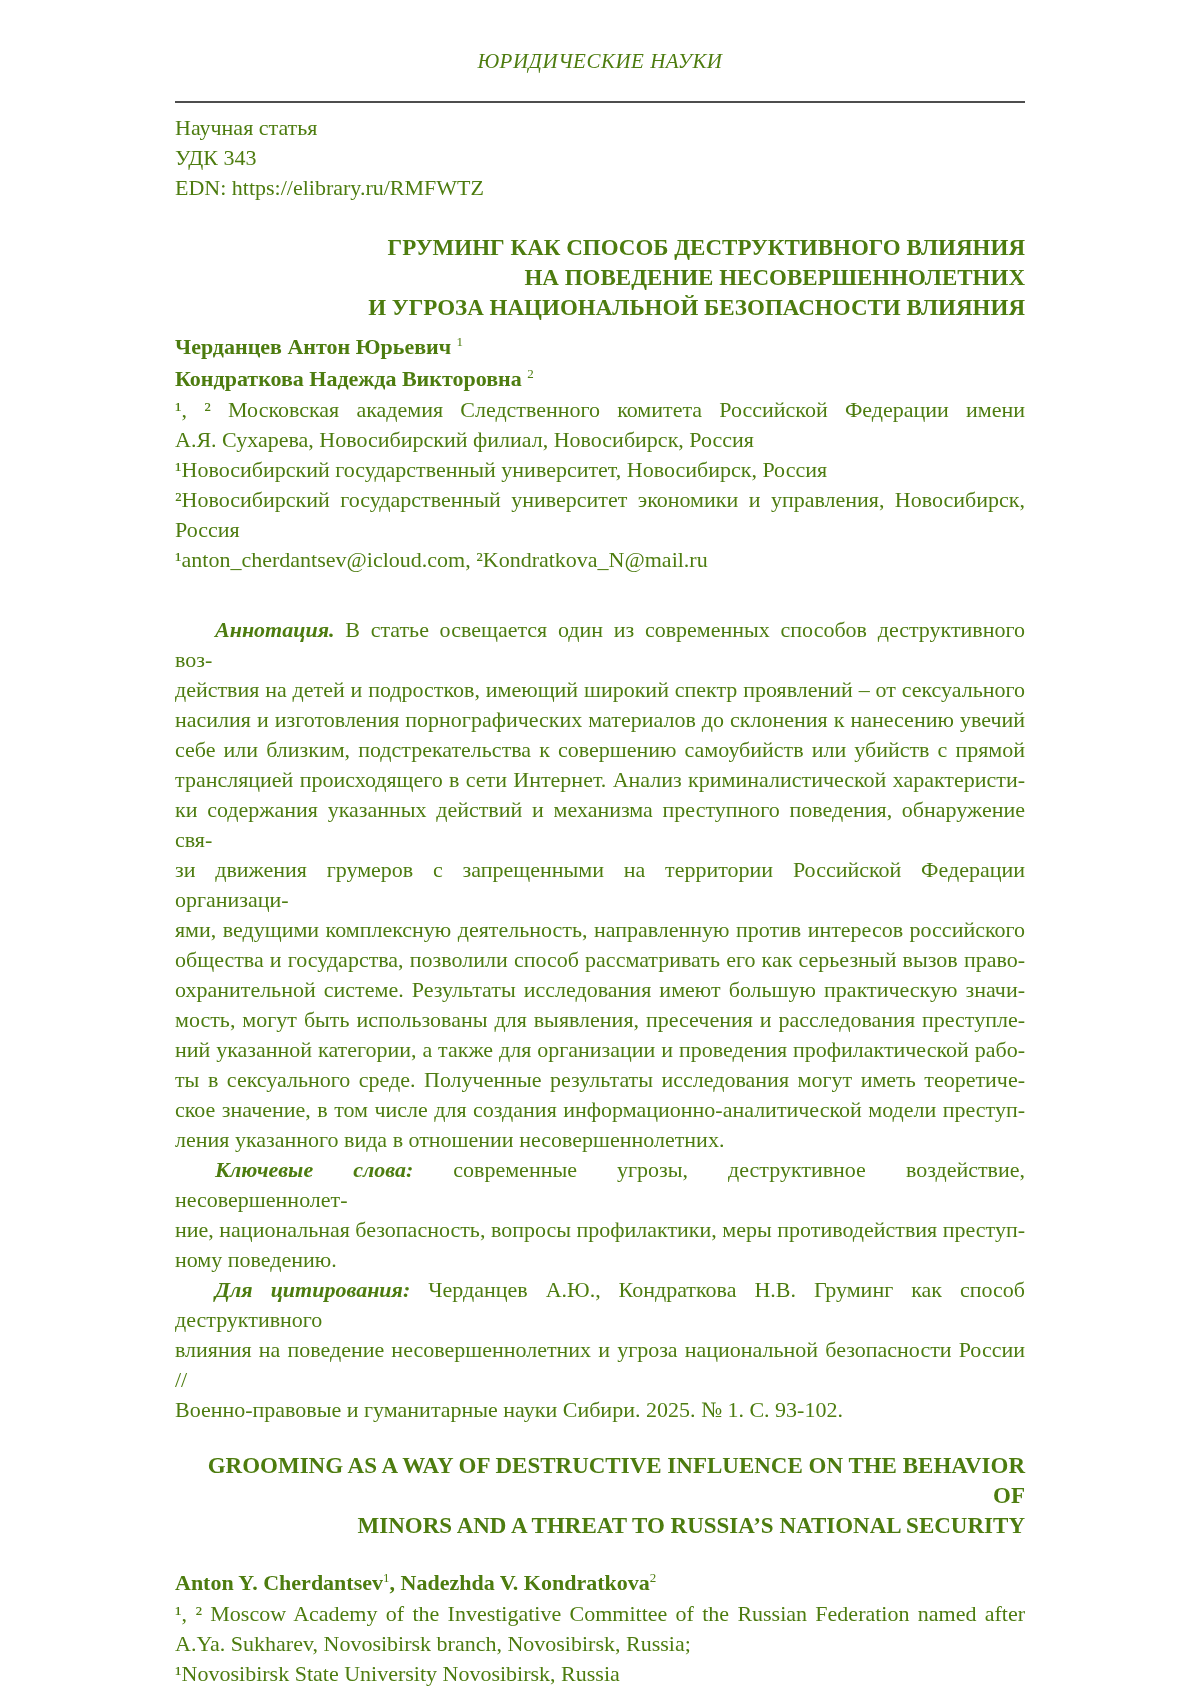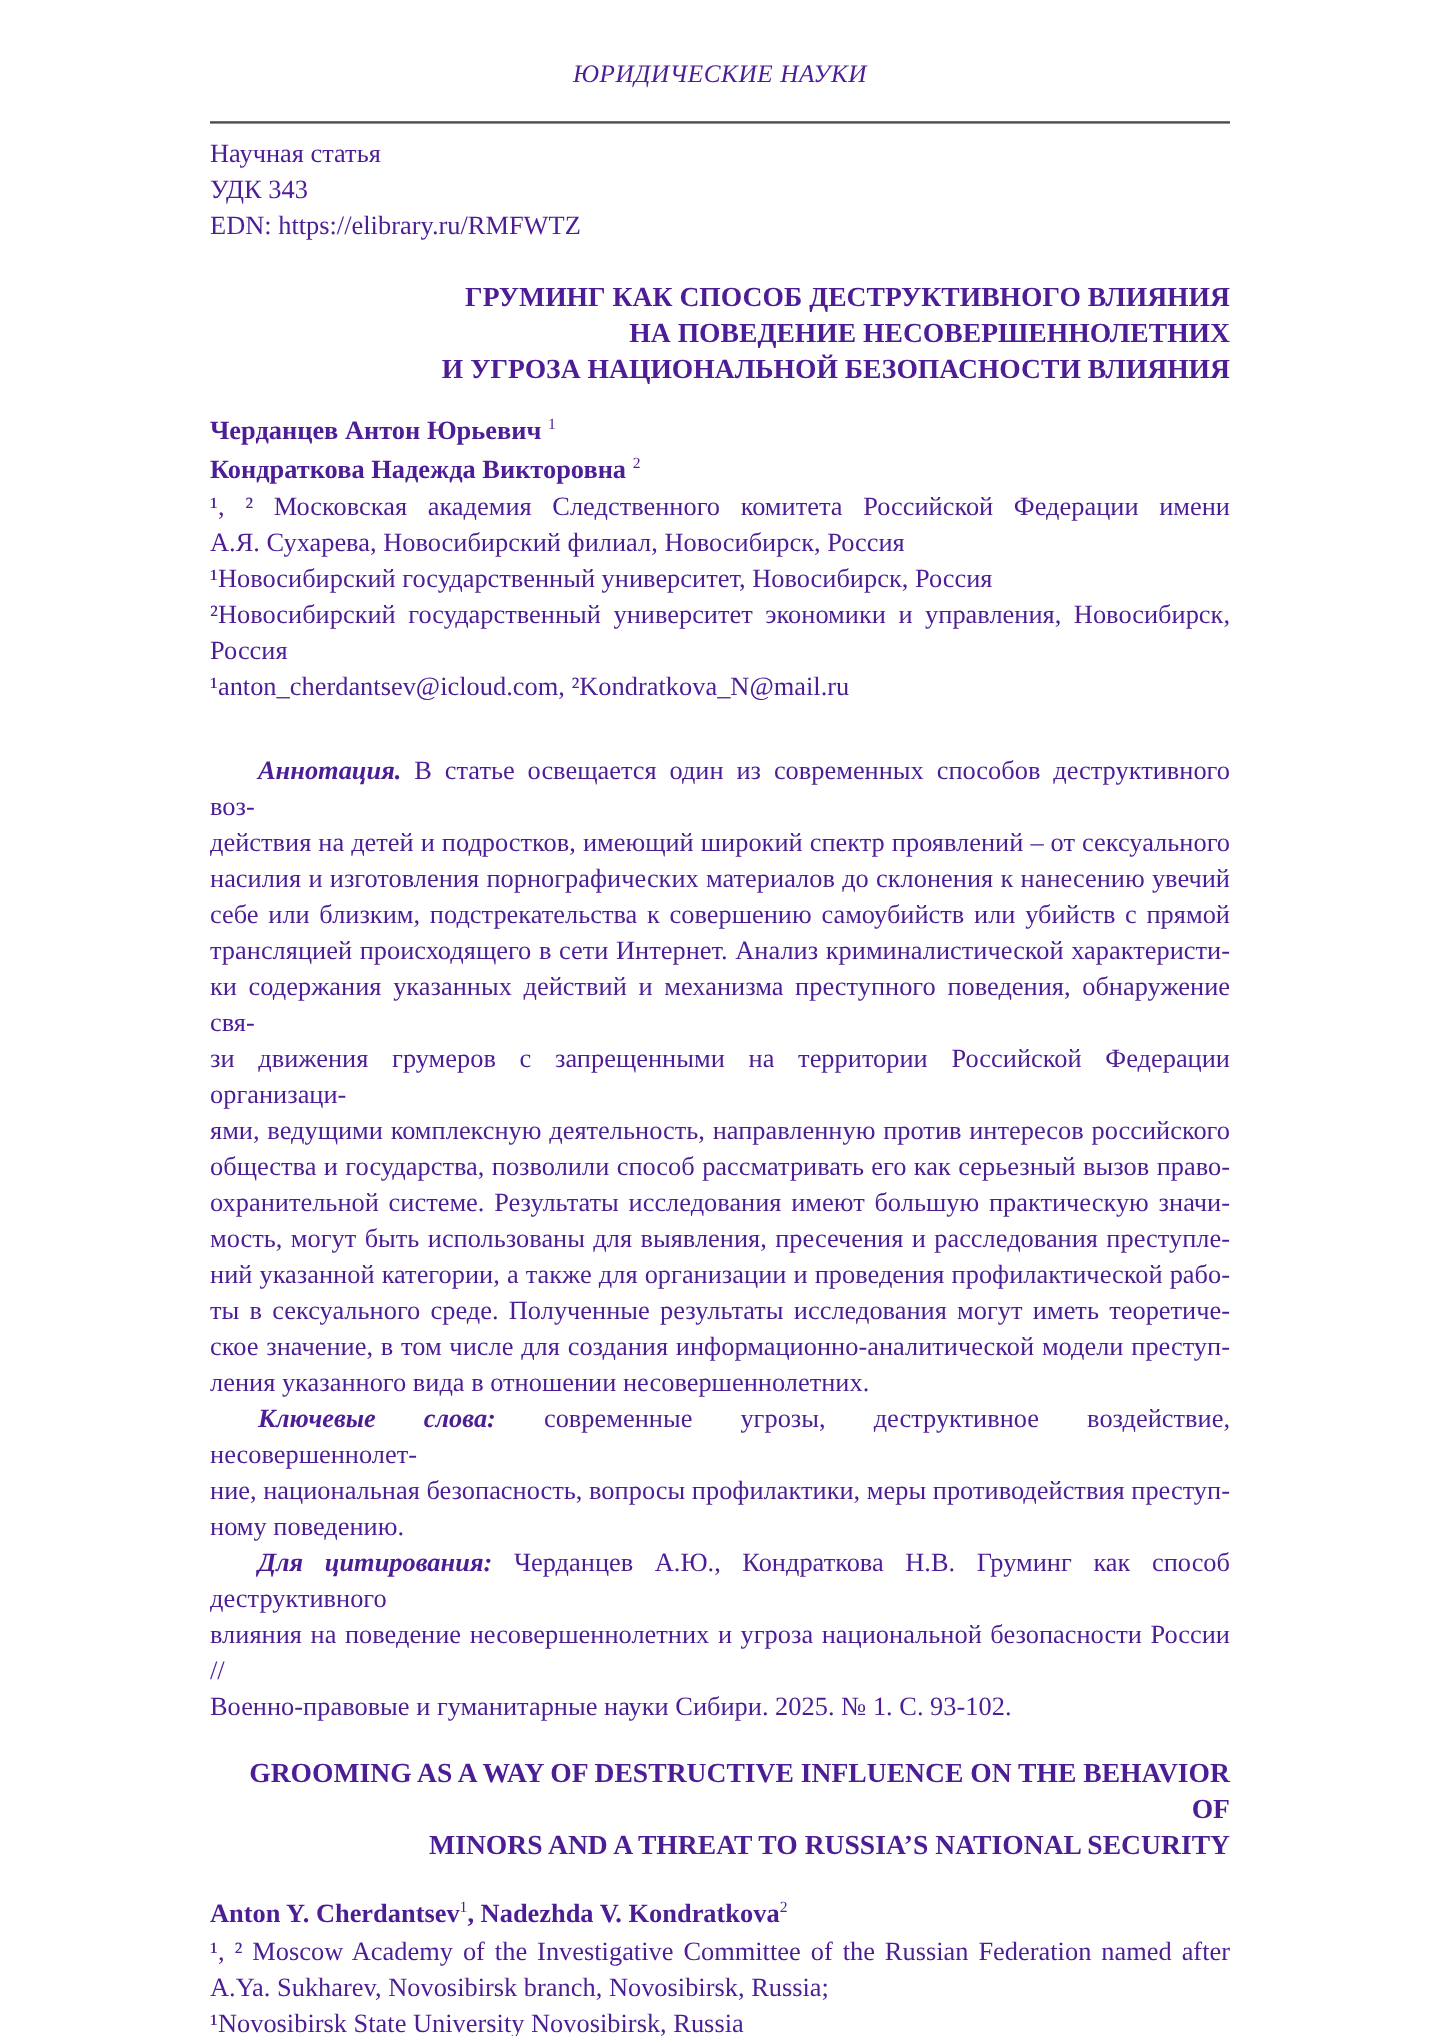--- a/index.html
+++ b/index.html
@@ -5,21 +5,21 @@
   * { box-sizing: border-box; }
   html, body { margin: 0; padding: 0; background: #ffffff; }
   .page {
     position: relative;
     width: 1008px;
     height: 1697px;
     margin: 0 auto;
     padding: 48px 79px 0 79px;
     background: #ffffff;
     font-family: "Liberation Serif", "DejaVu Serif", serif;
-    color: #4c1d95;
+    color: #4d7c0f;
     font-size: 22px;
   }
   .section-header {
     text-align: center;
     font-style: italic;
     font-size: 21px;
     line-height: 26px;
     letter-spacing: 0.5px;
   }
   .top-rule {
@@ -29,21 +29,21 @@
   }
   .meta-line { line-height: 30px; }
   .title {
     text-align: right;
     font-weight: 700;
     font-size: 23px;
     line-height: 30px;
   }
   .title-ru { margin-top: 30px; }
   .title-en { margin-top: 26px; }
-  .authors { margin-top: 20px; font-weight: 700; line-height: 32px; }
+  .authors { margin-top: 8px; font-weight: 700; line-height: 32px; }
   .authors-en { margin-top: 26px; font-weight: 700; line-height: 32px; }
   sup { font-size: 13px; line-height: 0; font-weight: 400; }
   .jline {
     text-align: justify;
     text-align-last: justify;
     line-height: 30px;
   }
   .jlast { text-align-last: left; }
   .indent { text-indent: 40px; }
   .abstract-section { margin-top: 40px; }

